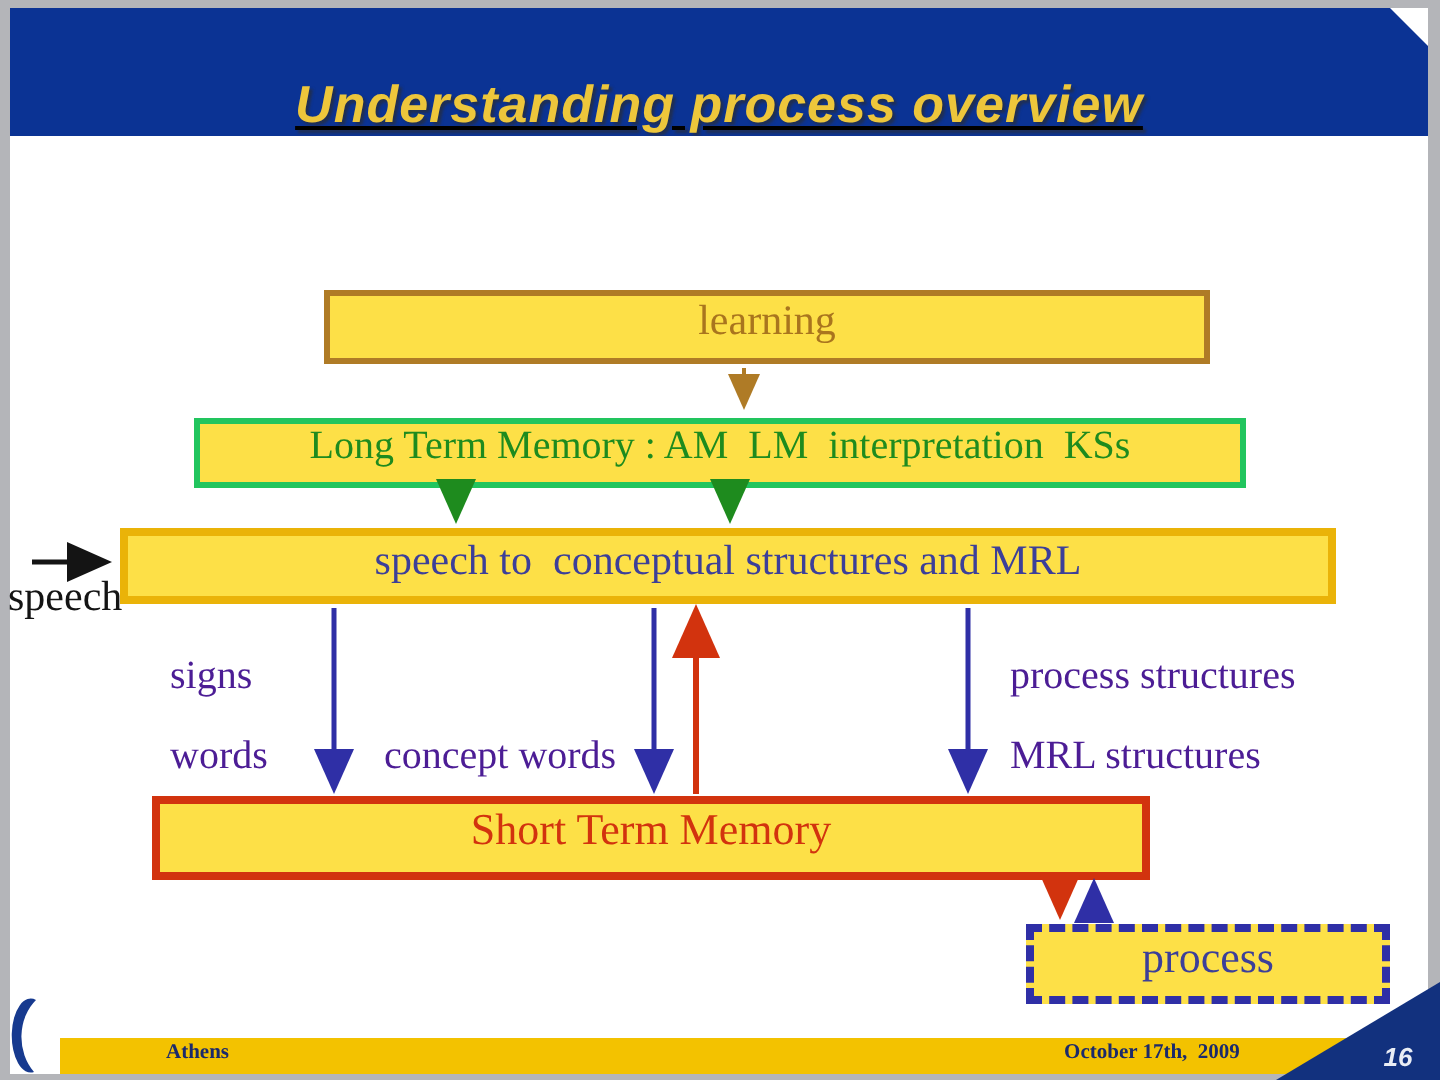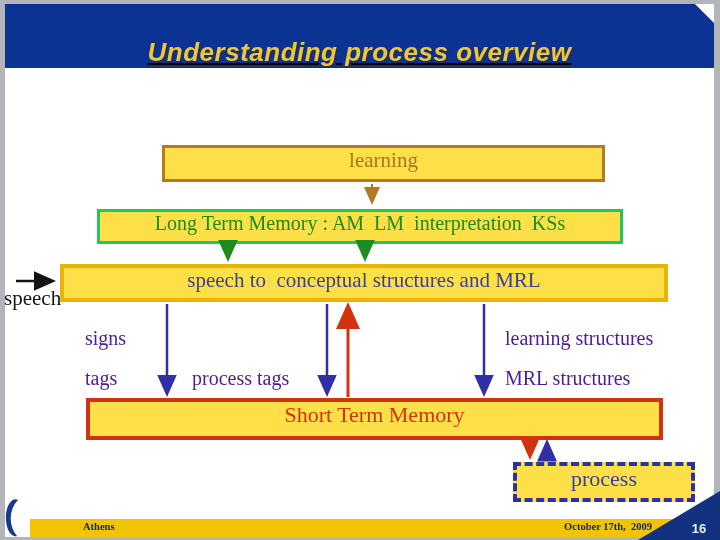--- a/index.html
+++ b/index.html
@@ -31,21 +31,21 @@
   .box {
     position:absolute; display:flex; align-items:flex-start; justify-content:center;
     background:#fde047; white-space:pre; box-sizing:border-box;
   }
   .box-learning { left:162px; top:145px; width:443px; height:37px;
     border:3px solid #af7b26; color:#a9751e; font-size:21px; }
   .box-ltm      { left:97px;  top:209px; width:526px; height:35px;
     border:3px solid #22c55e; color:#1e8b1e; font-size:20px; }
   .box-speech   { left:60px;  top:264px; width:608px; height:38px;
     border:4px solid #eab308; color:#3c3f99; font-size:21px; }
-  .box-stm      { left:86px;  top:398px; width:577px; height:42px;
+  .box-stm      { left:76px;  top:398px; width:499px; height:42px;
     border:4px solid #d2330e; color:#d2330e; font-size:22px; }
   .box-dialogue { left:513px; top:462px; width:182px; height:40px;
     border:4px dashed #2f2fa6; color:#3c3f99; font-size:22px; }
 
   .lbl { position:absolute; color:#4c1d95; font-size:20px; white-space:pre; }
   .lbl-speech { position:absolute; left:4px; top:238px; color:#141414; font-size:21px;margin-top:48px; }
   .lbl-signs      { left:85px;  top:327px; }
   .lbl-cstruct    { left:505px; top:327px; }
   .lbl-words      { left:85px;  top:367px; }
   .lbl-ctags      { left:192px; top:367px; }
@@ -53,28 +53,28 @@
 
   .arrows { position:absolute; left:0; top:0; width:720px; height:540px; pointer-events:none; }
 
   
   .footer-bar { position:absolute; left:30px; top:519px; width:690px; height:18px; background:#f3c200; }
   .footer-text {
     position:absolute; font-weight:bold; color:#1b2a6b;
     font-size:10.5px; white-space:pre; font-family:"Liberation Serif",serif;
   }
   .footer-location { left:83px; top:521px; }
-  .footer-date { left:500px; top:521px; width:152px; text-align:right; }
+  .footer-date { left:500px; top:521px; width:152px; text-align:center; }
   .page-triangle {
     position:absolute; left:638px; top:491px; width:82px; height:49px;
     background:#12317e; clip-path:polygon(100% 0, 100% 100%, 0 100%);
   }
   .page-number {
     position:absolute; left:684px; top:521px; width:30px; text-align:center;
-    color:#e9edf5; font-weight:bold; font-size:13px;
+    color:#e9edf5; font-weight:bold; font-style:italic; font-size:13px;
     font-family:"Liberation Sans",sans-serif;
   }
   .logo { position:absolute; left:0px; top:497px; }
 </style>
 </head>
 <body>
 
 <div class="slide">
 
   <div class="frame top"></div>
@@ -94,23 +94,23 @@
     <span>Long Term Memory : AM  LM  interpretation  KSs</span>
   </div>
 
   <div class="lbl-speech">speech</div>
 
   <div class="box box-speech">
     <span>speech to  conceptual structures and MRL</span>
   </div>
 
   <div class="lbl lbl-signs">signs</div>
-  <div class="lbl lbl-cstruct">learning structures</div>
-  <div class="lbl lbl-words">tags</div>
-  <div class="lbl lbl-ctags">process tags</div>
+  <div class="lbl lbl-cstruct">process structures</div>
+  <div class="lbl lbl-words">words</div>
+  <div class="lbl lbl-ctags">concept words</div>
   <div class="lbl lbl-mrl">MRL structures</div>
 
   <div class="box box-stm">
     <span>Short Term Memory</span>
   </div>
 
   <div class="box box-dialogue">
     <span>process</span>
   </div>
 

